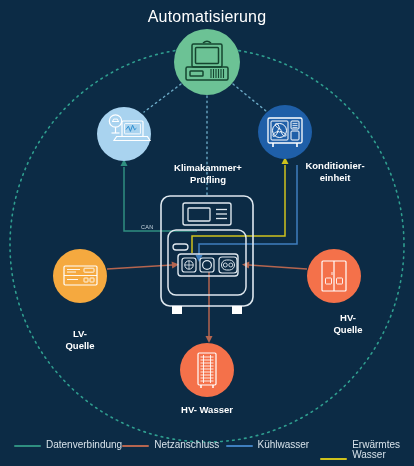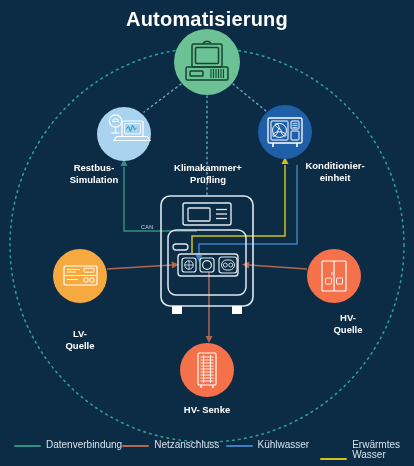--- a/index.html
+++ b/index.html
@@ -11,22 +11,22 @@
     position:relative;
   }
   #stage { position:absolute; inset:0; }
   svg.layer { position:absolute; top:0; left:0; width:414px; height:466px; }
 
   .title {
     position:absolute;
     top:8px; left:0; width:414px;
     text-align:center;
     color:#ffffff;
-    font-size:20px;
-    font-weight:bold;
+    font-size:16px;
+    font-weight:normal;
     letter-spacing:.2px;
   }
   .node-label {
     position:absolute;
     color:#ffffff;
     font-size:9.5px;
     font-weight:bold;
     line-height:12px;
     text-align:center;
     white-space:pre-line;
@@ -224,36 +224,34 @@
           <line x1="200.5" y1="381" x2="213.5" y2="381"></line>
           <line x1="203.5" y1="355" x2="203.5" y2="383"></line>
           <line x1="210.5" y1="355" x2="210.5" y2="383"></line>
         </g>
         <line x1="201" y1="385" x2="201" y2="388" stroke-width="1.5"></line>
         <line x1="213" y1="385" x2="213" y2="388" stroke-width="1.5"></line>
       </g>
     </g>
   </svg>
 
-  <div class="node-label" style="left:54px; top:162px; width:80px;">Restbus-
-Simulation</div>
 
   <div class="node-label" style="left:160px; top:162px; width:96px;">Klimakammer+
 Prüfling</div>
 
   <div class="node-label" style="left:288px; top:160px; width:94px; text-align:center;">Konditionier-
 einheit</div>
 
   <div class="node-label" style="left:44px; top:328px; width:72px;">LV-
 Quelle</div>
 
   <div class="node-label" style="left:312px; top:312px; width:72px;">HV-
 Quelle</div>
 
-  <div class="node-label" style="left:167px; top:404px; width:80px;">HV- Senke</div>
+  <div class="node-label" style="left:167px; top:404px; width:80px;">HV- Wasser</div>
 
   <div class="can-label" style="left:141px; top:224px;">CAN</div>
 
   <div class="legend">
     <div class="leg-item i0">
       <span class="leg-swatch" style="background:#2f8f80;"></span>
       <span class="leg-text">Datenverbindung</span>
     </div>
     <div class="leg-item i1">
       <span class="leg-swatch" style="background:#b5654f;"></span>

